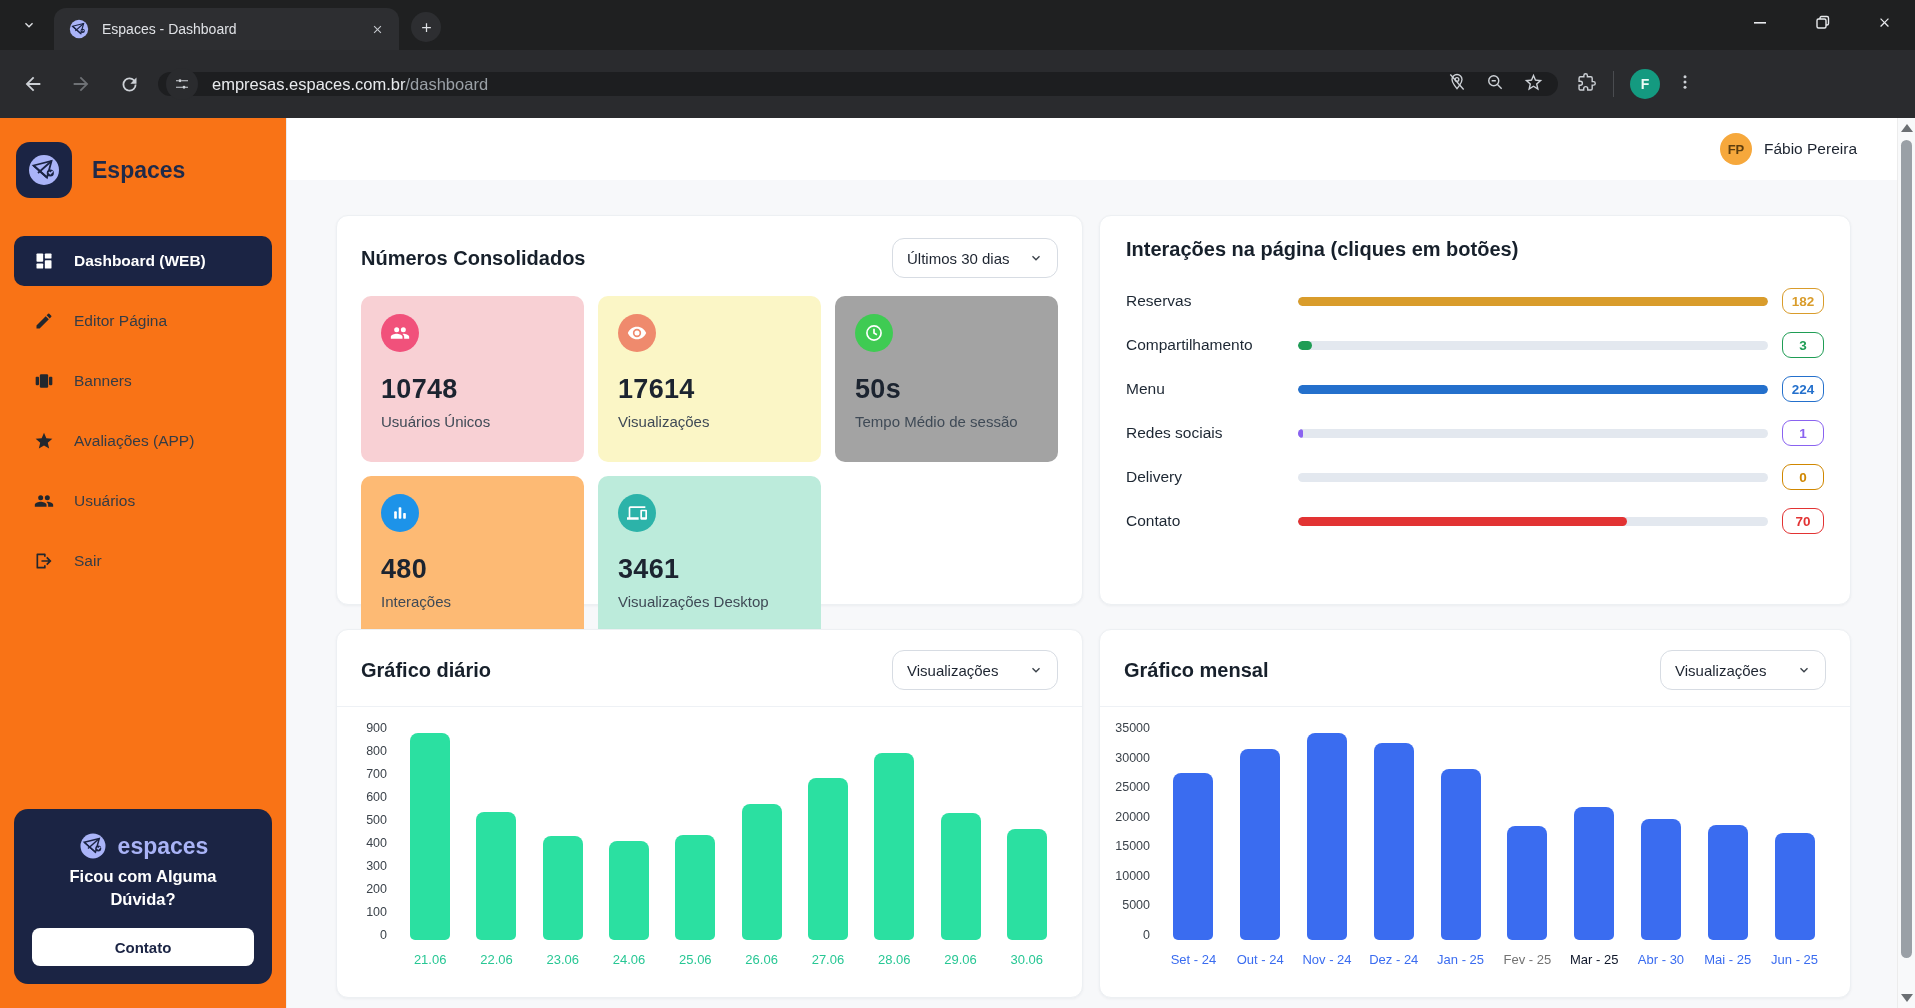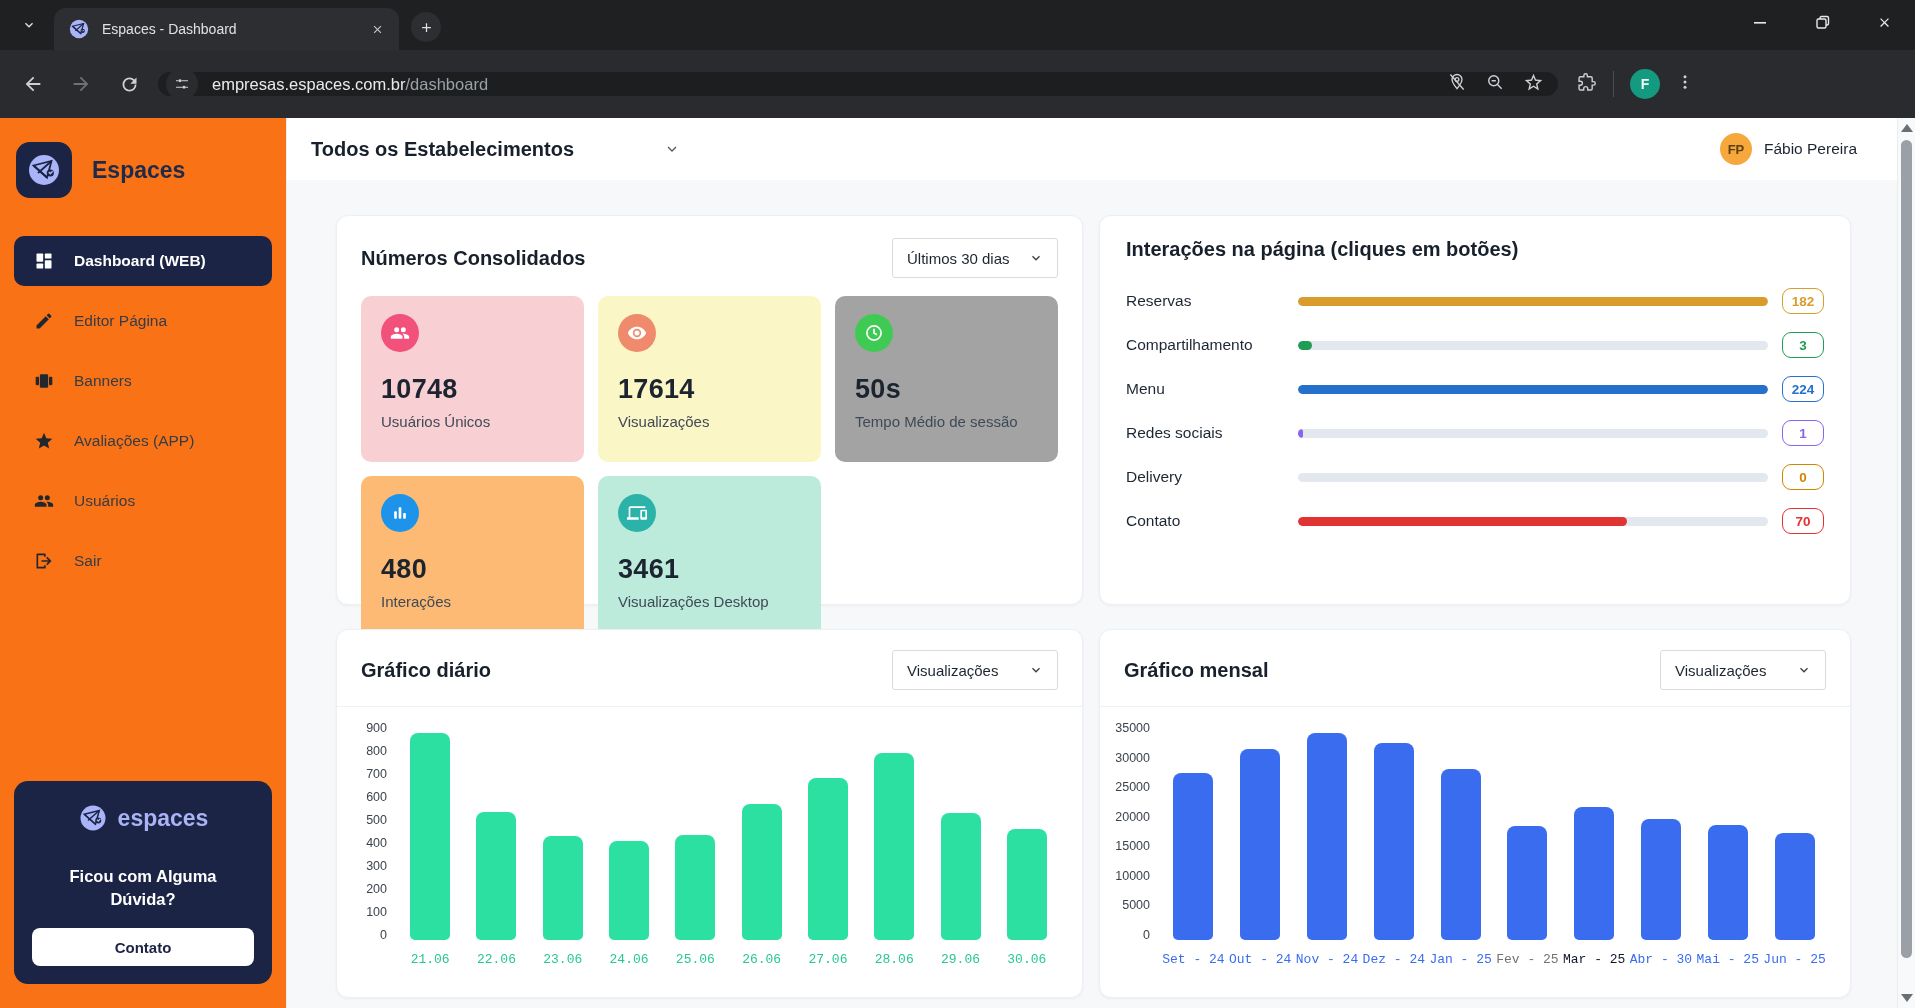--- a/index.html
+++ b/index.html
@@ -35,39 +35,39 @@
   .logo-tile { width:56px; height:56px; border-radius:14px; background:#1b2444; display:flex; align-items:center; justify-content:center; }
   .brand-text { margin-left:20px; font-size:23px; font-weight:bold; color:#1e2a4a; }
   .menu { margin-top:38px; padding:0 14px; }
   .menu-item { display:flex; align-items:center; height:50px; padding:0 20px; border-radius:10px; margin-bottom:10px; color:#353c45; font-size:15.5px; cursor:pointer; }
   .menu-item .mi-icon { width:22px; height:22px; margin-right:18px; color:#22272e; display:flex; align-items:center; }
   .menu-item.active { background:#1b2444; color:#ffffff; font-weight:bold; }
   .menu-item.active .mi-icon { color:#ffffff; }
   .help-card { position:absolute; left:14px; right:14px; bottom:24px; background:#1b2444; border-radius:14px; padding:22px 18px 18px; text-align:center; }
   .hc-logo { display:flex; align-items:center; justify-content:center; gap:10px; }
   .hc-brand { color:#a9b3f6; font-size:23px; font-weight:bold; }
-  .hc-question { color:#ffffff; font-weight:bold; font-size:16.5px; line-height:1.35; margin:32px 8px 18px; }
+  .hc-question { color:#ffffff; font-weight:bold; font-size:16.5px; line-height:1.35; margin:4px 8px 18px; }
   .hc-button { background:#ffffff; color:#1b2444; font-weight:bold; font-size:15px; border:none; border-radius:8px; width:100%; height:38px; cursor:pointer; font-family:inherit; }
 
   .main { position:relative; flex:1; background:#f7f8fa; }
   .main-header { position:absolute; top:0; left:0; right:18px; height:62px; background:#ffffff; display:flex; align-items:center; }
   .estab-select { display:flex; align-items:center; margin-left:24px; cursor:pointer; }
   .estab-label { font-size:20px; font-weight:bold; color:#17202b; }
   .estab-chevron { margin-left:90px; color:#555c64; display:flex; }
   .user-chip { position:absolute; right:40px; display:flex; align-items:center; }
   .user-avatar { width:32px; height:32px; border-radius:50%; background:#f6a83c; color:#5d3e0f; font-size:13px; font-weight:bold; display:flex; align-items:center; justify-content:center; }
   .user-name { margin-left:12px; font-size:15.5px; color:#1d2430; }
 
   
   .card { position:absolute; background:#ffffff; border:1px solid #edf0f3; border-radius:12px; box-shadow:0 1px 3px rgba(20,30,60,.05); }
   .card-consolidated { left:49px; top:97px; width:747px; height:390px; padding:22px 24px; }
   .card-interactions { left:812px; top:97px; width:752px; height:390px; padding:22px 26px; }
   .card-title { font-size:20px; font-weight:bold; color:#17202b; }
   .card-head { display:flex; align-items:center; justify-content:space-between; }
-  .select-box { display:flex; align-items:center; justify-content:space-between; border:1px solid #d7dce3; border-radius:3px; height:40px; padding:0 14px; font-size:15px; color:#1d2430; background:#fff; cursor:pointer; min-width:166px; gap:14px; }
+  .select-box { display:flex; align-items:center; justify-content:space-between; border:1px solid #d7dce3; border-radius:12px; height:40px; padding:0 14px; font-size:15px; color:#1d2430; background:#fff; cursor:pointer; min-width:166px; gap:14px; }
   .select-box .sb-chevron { color:#3c434b; display:flex; }
 
   .tiles-grid { display:grid; grid-template-columns:repeat(3,1fr); gap:14px; margin-top:18px; }
   .tile { height:166px; border-radius:10px; padding:18px 20px; }
   .tile-icon { width:38px; height:38px; border-radius:50%; display:flex; align-items:center; justify-content:center; color:#fff; }
   .tile-value { font-size:27px; font-weight:bold; color:#1c2430; margin-top:22px; letter-spacing:.3px; }
   .tile-label { font-size:15px; color:#3f4a56; margin-top:8px; }
 
   .int-rows { margin-top:26px; }
   .int-row { display:flex; align-items:center; height:28px; margin-bottom:16px; }
@@ -80,21 +80,21 @@
   .chart-card.pos-daily { left:49px; top:511px; }
   .chart-card.pos-monthly { left:812px; top:511px; width:752px; }
   .chart-head { display:flex; align-items:center; justify-content:space-between; padding:20px 24px 16px; border-bottom:1px solid #eef1f5; }
   .chart-body { padding:16px 22px 0 14px; }
   .chart-area { display:flex; }
   .y-axis { width:46px; flex:0 0 46px; height:217px; display:flex; flex-direction:column; justify-content:space-between; }
   .y-tick { font-size:12.5px; color:#3c434b; text-align:right; padding-right:10px; line-height:10px; }
   .bars { flex:1; height:217px; display:flex; align-items:flex-end; }
   .bar-slot { flex:1; display:flex; justify-content:center; align-items:flex-end; height:100%; }
   .bar { width:40px; border-radius:8px 8px 5px 5px; }
-  .x-labels { display:flex; margin-left:46px; margin-top:12px;font-family:Liberation Mono, monospace; }
+  .x-labels { display:flex; margin-left:46px; margin-top:12px; }
   .x-label { flex:1; text-align:center; font-size:13px; }
 
   
   .scrollbar { position:absolute; top:0; right:0; width:18px; height:890px; background:#f8f9fa; border-left:1px solid #ececec; }
   .sb-arrow-up, .sb-arrow-down { position:absolute; left:3px; width:0; height:0; border-left:6px solid transparent; border-right:6px solid transparent; }
   .sb-arrow-up { top:6px; border-bottom:8px solid #6b6f73; }
   .sb-arrow-down { bottom:6px; border-top:8px solid #6b6f73; }
   .sb-thumb { position:absolute; left:3px; top:22px; width:11px; height:818px; border-radius:6px; background:#9aa0a6; }
 </style>
 </head>
@@ -295,28 +295,20 @@
             </svg>
           <span class="hc-brand">espaces</span>
         </div>
         <div class="hc-question">Ficou com Alguma Dúvida?</div>
         <button class="hc-button">Contato</button>
       </div>
     </aside>
 
     <main class="main">
       <div class="main-header">
-        <div class="estab-select">
-          <span class="estab-label">Todos os Estabelecimentos</span>
-          <span class="estab-chevron">
-              <svg width="16" height="16" viewBox="0 0 24 24" fill="none" stroke="currentColor" stroke-width="2">
-                <path d="M6 9l6 6 6-6"></path>
-              </svg>
-            </span>
-        </div>
         <div class="user-chip">
           <span class="user-avatar">FP</span>
           <span class="user-name">Fábio Pereira</span>
         </div>
       </div>
 
       <section class="card card-consolidated">
         <div class="card-head">
           <span class="card-title">Números Consolidados</span>
           <div class="select-box">

